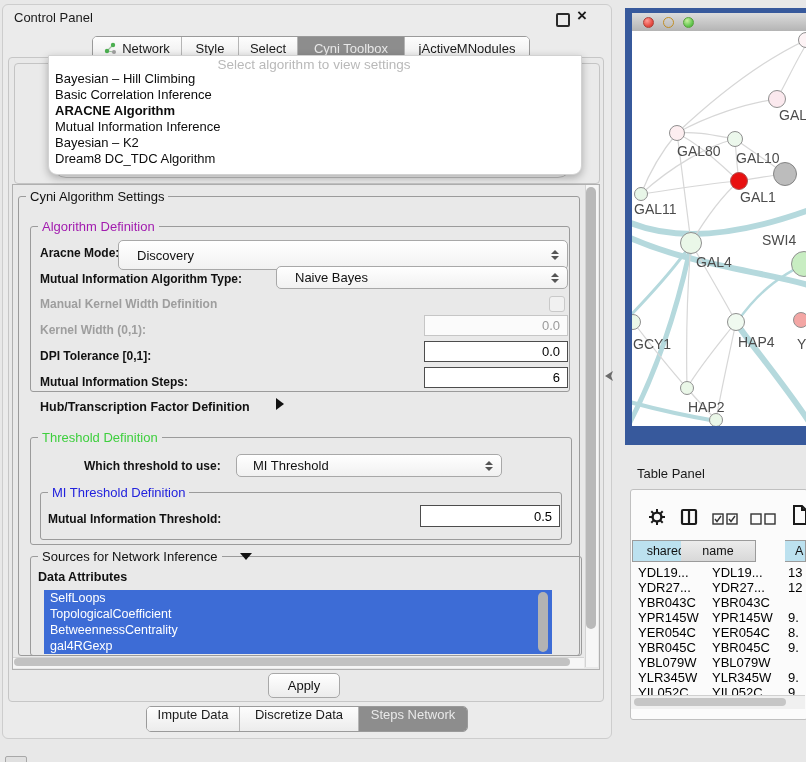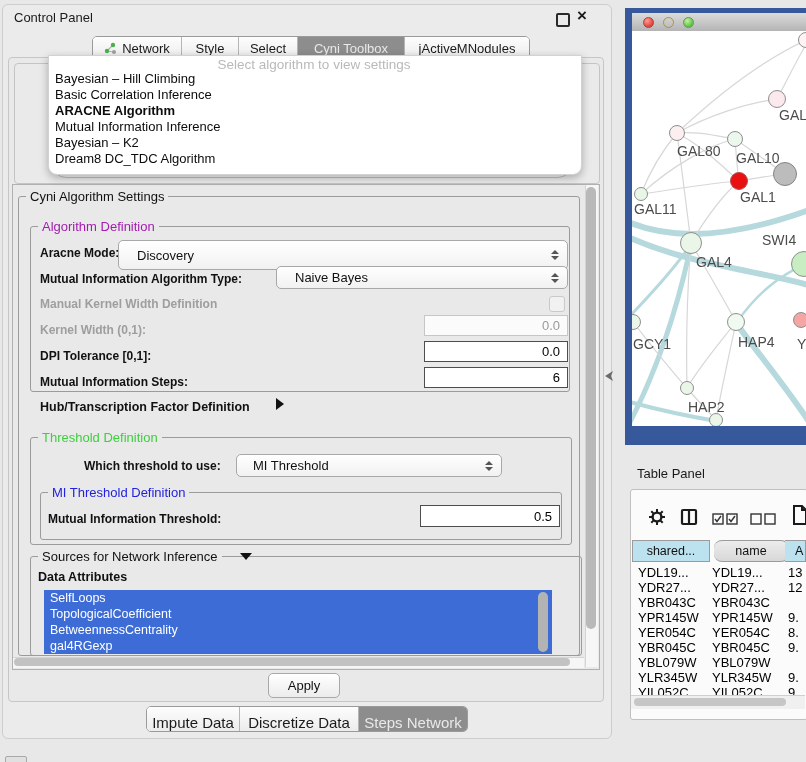--- a/index.html
+++ b/index.html
@@ -47,21 +47,21 @@
          padding-right:7px;box-sizing:border-box;font-size:13px;color:#000;}
   .field.dis{border:1px solid #c6c6c6;background:#fbfbfb;color:#9a9a9a;}
   .checkbox{width:14px;height:14px;border:1px solid #c9c9c9;border-radius:3px;background:#f1f1f1;}
   .tri-right{width:0;height:0;border-top:6px solid transparent;border-bottom:6px solid transparent;border-left:8px solid #111;}
   .tri-down{width:0;height:0;border-left:6px solid transparent;border-right:6px solid transparent;border-top:7px solid #111;}
   .listbox{background:#fff;overflow:hidden;}
   .litem{height:16px;line-height:16px;background:#3d6cd6;color:#fff;font-size:12.5px;padding-left:6px;}
   .apply-btn{left:268px;top:673px;width:70px;height:23px;border:1px solid #a8a8a8;border-radius:5px;
              background:linear-gradient(#ffffff,#ececec);font-size:13px;display:flex;align-items:center;justify-content:center;}
   .btabs{left:146px;top:706px;height:24px;display:flex;border:1px solid #9a9a9a;border-radius:5px;overflow:hidden;background:#fcfcfc;}
-  .btab{display:flex;align-items:flex-end;justify-content:center;font-size:15px;background:linear-gradient(#fdfdfd,#ececec);
+  .btab{display:flex;align-items:flex-start;justify-content:center;font-size:13px;background:linear-gradient(#fdfdfd,#ececec);
         border-left:1px solid #b5b5b5;color:#1a1a1a;}
   .btab:first-child{border-left:none;}
   .btab.sel{background:#8d8d8d;color:#e9e9e9;}
   
   .popup{left:48px;top:55px;width:532px;height:118px;background:#fff;border:1px solid #d2d2d2;
          border-radius:0 0 9px 9px;box-shadow:0 3px 9px rgba(0,0,0,.28);z-index:50;}
   .ph{left:48px;top:57px;width:532px;text-align:center;color:#b9b9b9;font-size:13.5px;z-index:51;}
   .ditem{left:55px;height:16px;font-size:13px;color:#0c0c0c;z-index:51;white-space:nowrap;}
   .ditem.bold{font-weight:bold;}
   
@@ -340,21 +340,21 @@
   <span class="abs" style="left:792px;top:505px;">
     <svg width="16" height="20" viewBox="0 0 16 20">
         <path d="M2,1 L10,1 L14,5 L14,19 L2,19 Z" fill="none" stroke="#1a1a1a" stroke-width="2"></path>
         <path d="M10,1 L10,5 L14,5" fill="none" stroke="#1a1a1a" stroke-width="2"></path>
       </svg>
   </span>
 
   <div class="th" style="left:632px;width:78px;background:#bce1ef;border-left:1px solid #9b9b9b;">
       <span>shared...</span>
     </div>
-  <div class="th" style="left:714px;width:75px;background:linear-gradient(#ececec,#d8d8d8);border-radius:8px;">
+  <div class="th" style="left:681px;width:75px;background:linear-gradient(#ececec,#d8d8d8);">
       <span>name</span>
     </div>
   <div class="th" style="left:785px;width:21px;background:#bce1ef;justify-content:flex-start;padding-left:10px;">
       <span>A</span>
     </div>
 
   <div class="abs" style="left:630px;top:564px;width:176px;height:132px;overflow:hidden;">
     <span class="trow-cell" style="left:8px;top:1px;">YDL19...</span>
       <span class="trow-cell" style="left:82px;top:1px;">YDL19...</span>
       <span class="trow-cell" style="left:158px;top:1px;">13</span>

